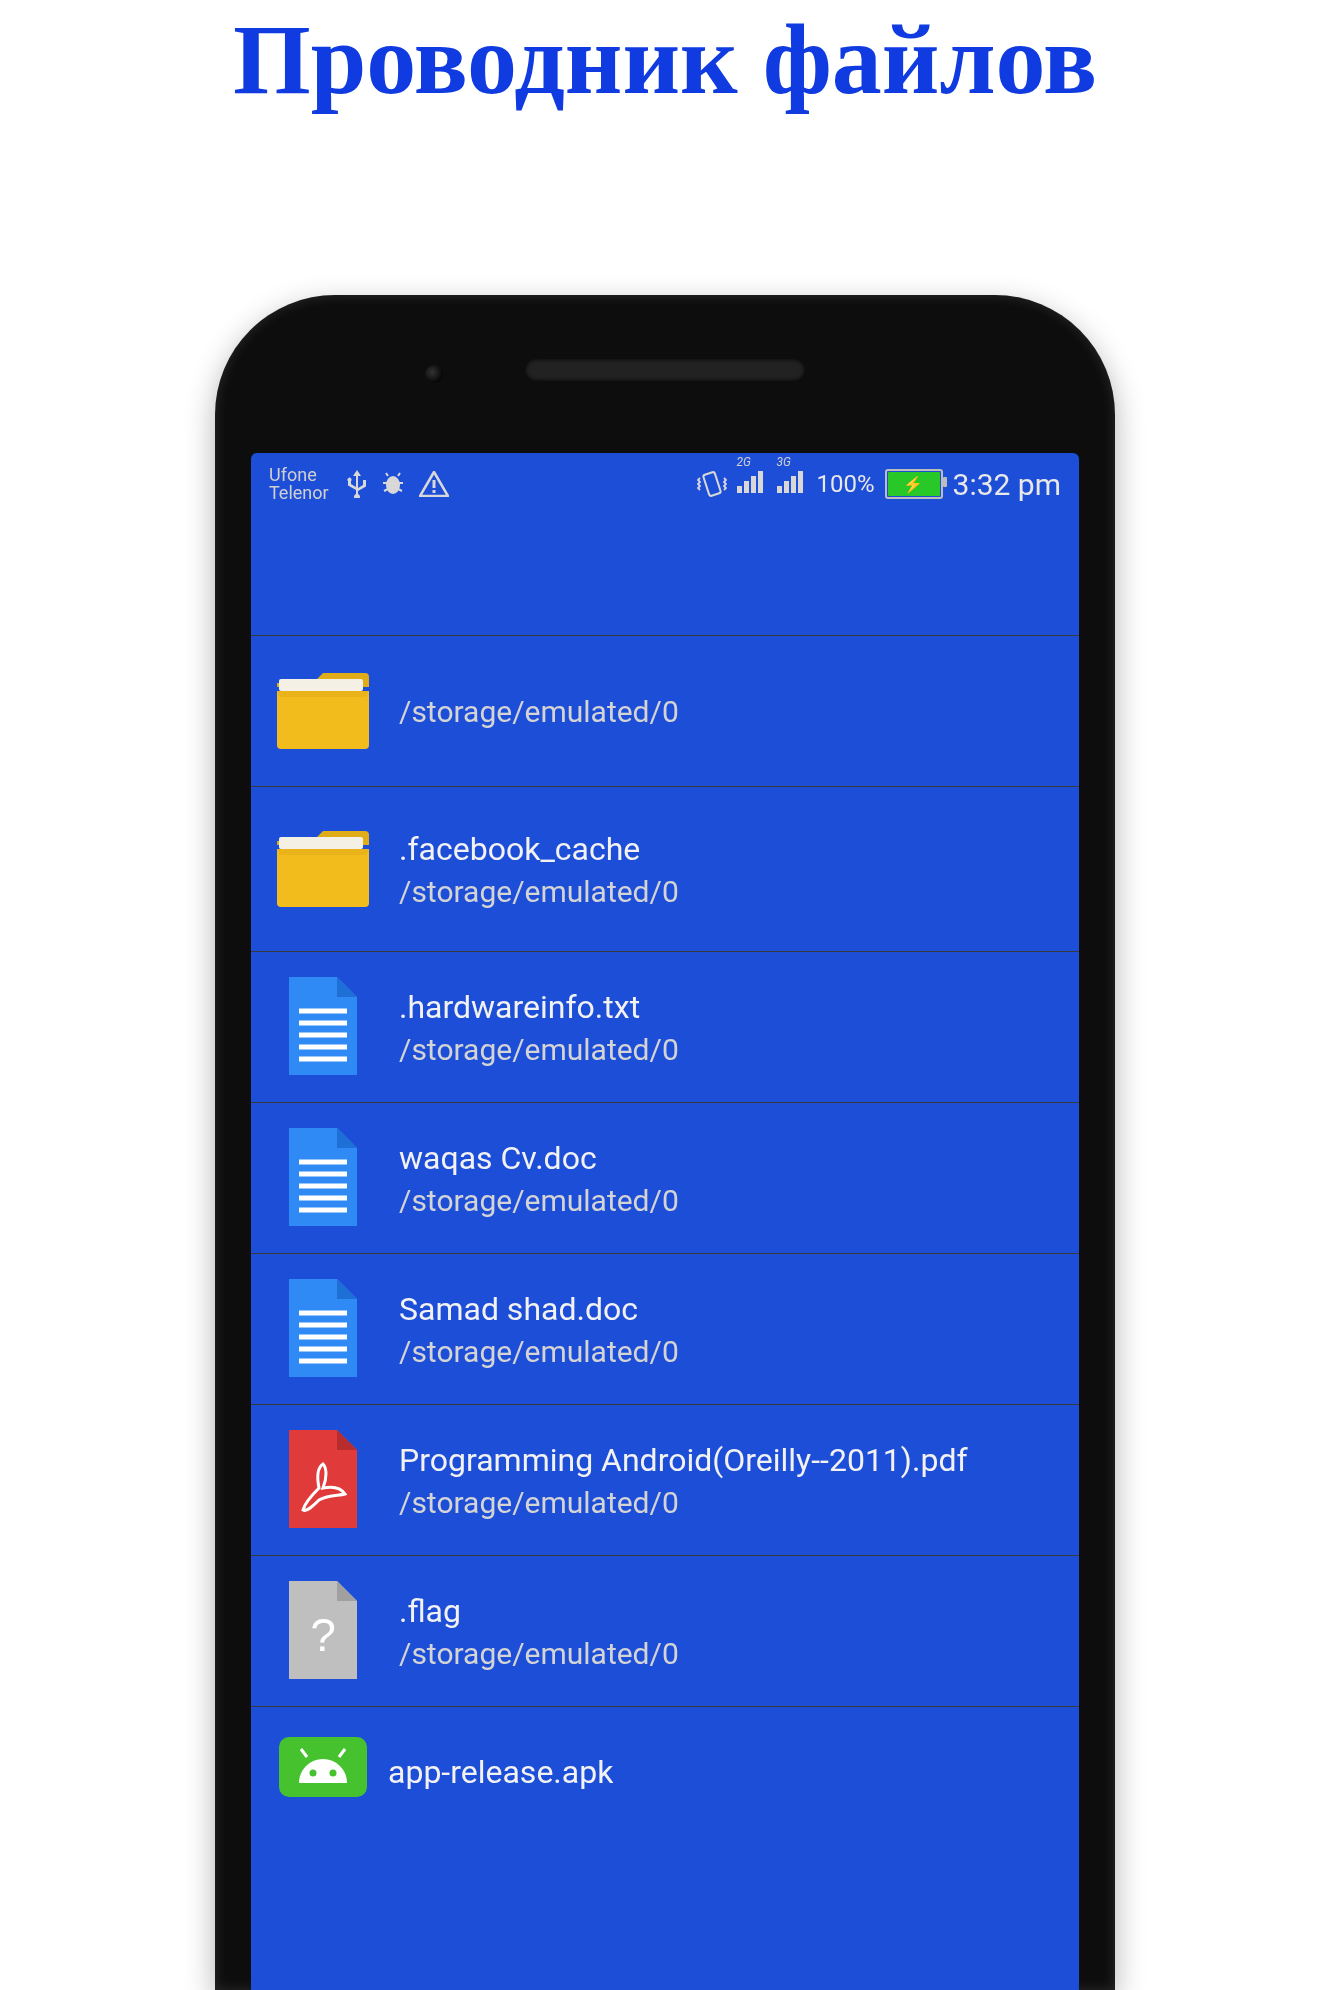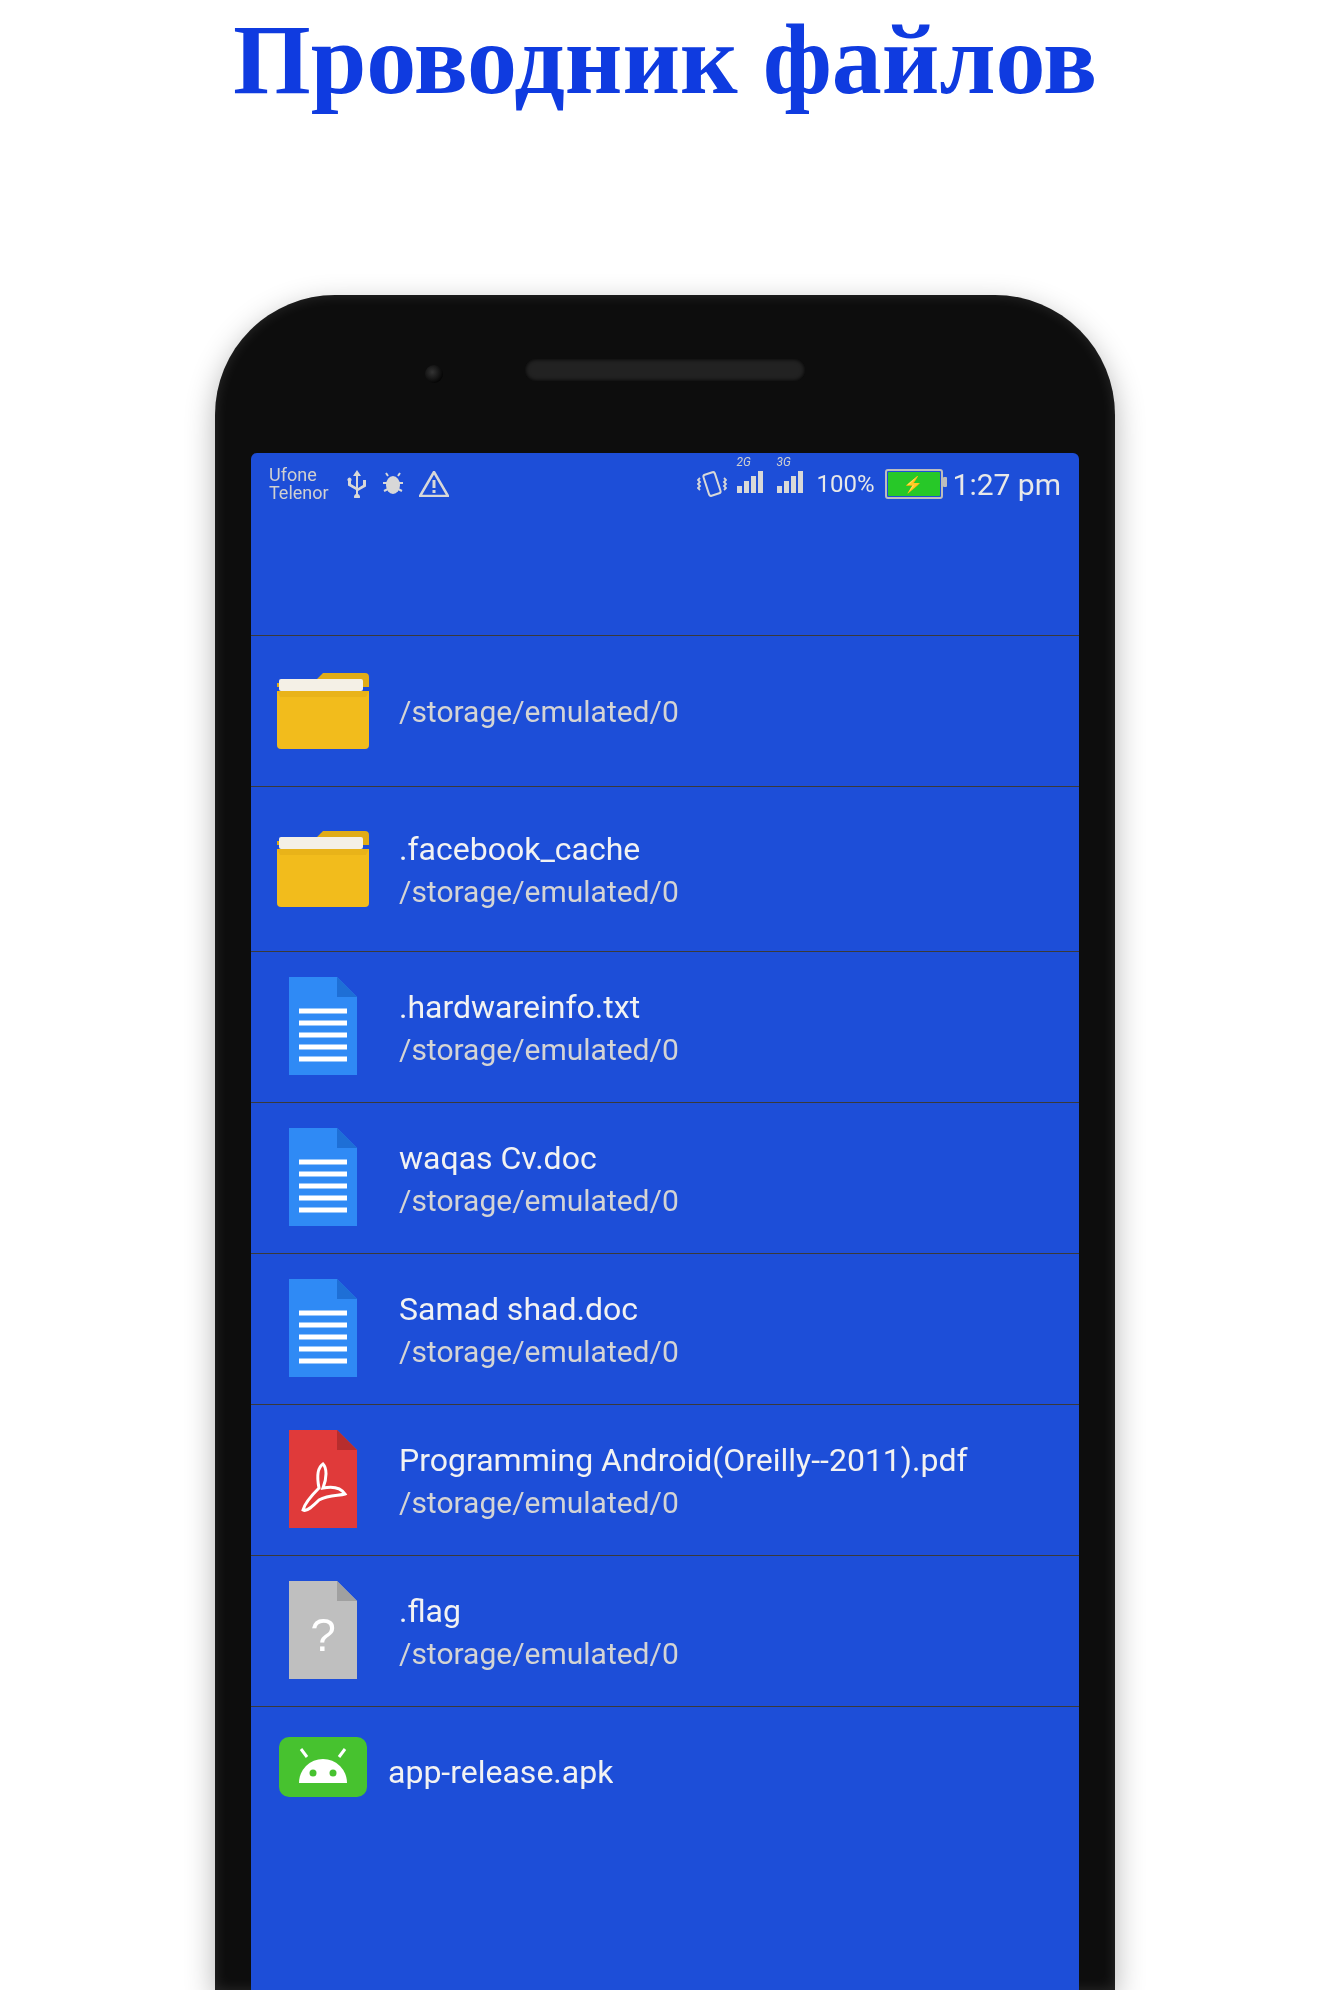--- a/index.html
+++ b/index.html
@@ -310,21 +310,21 @@
               <rect x="7" y="12" width="5" height="12" fill="#d8d8d8"></rect>
               <rect x="14" y="7" width="5" height="17" fill="#d8d8d8"></rect>
               <rect x="21" y="2" width="5" height="22" fill="#d8d8d8"></rect>
             </svg>
           </span>
           <span class="battery-pct">100%</span>
           <span class="battery">
             <span class="battery-fill"></span>
             <span class="battery-bolt">⚡</span>
           </span>
-          <span class="clock">1:27 pm</span>
+          <span class="clock">3:32 pm</span>
         </div>
       </div>
 
 
       <div class="list-gap"></div>
 
       <div class="list">
 
         <div class="row">
           <span class="icon-slot">

